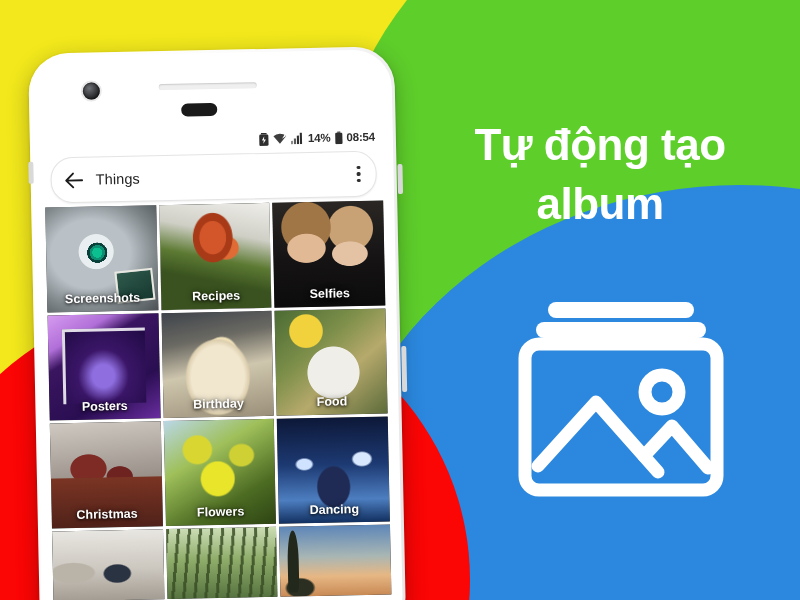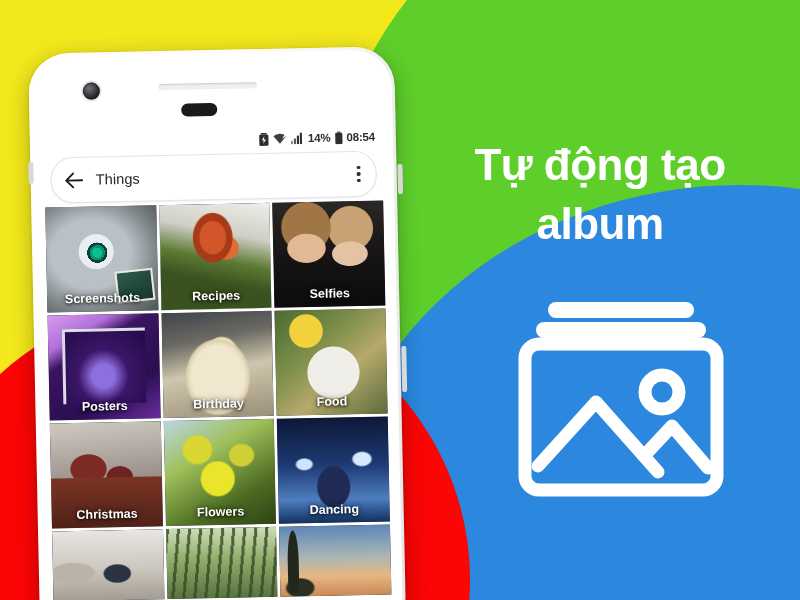--- a/index.html
+++ b/index.html
@@ -32,21 +32,21 @@
   }
   .blob-red {
     width: 560px; height: 560px;
     left: -90px; top: 300px;
     background: #FB0505;
   }
 
   
   .headline {
     position: absolute;
-    left: 410px; top: 136px;
+    left: 410px; top: 116px;
     width: 380px;
     text-align: center;
     color: #FFFFFF;
     font-size: 44px;
     font-weight: bold;
     line-height: 1.34;
     letter-spacing: -0.5px;
     white-space: pre-line;
   }
 

